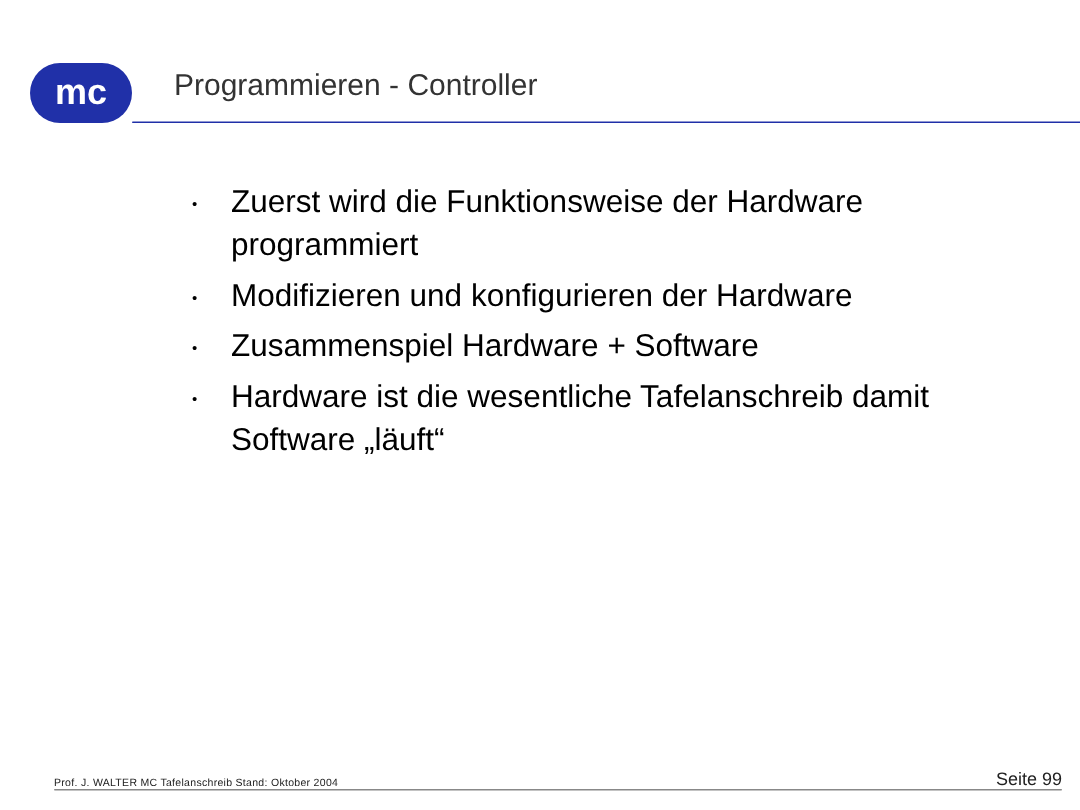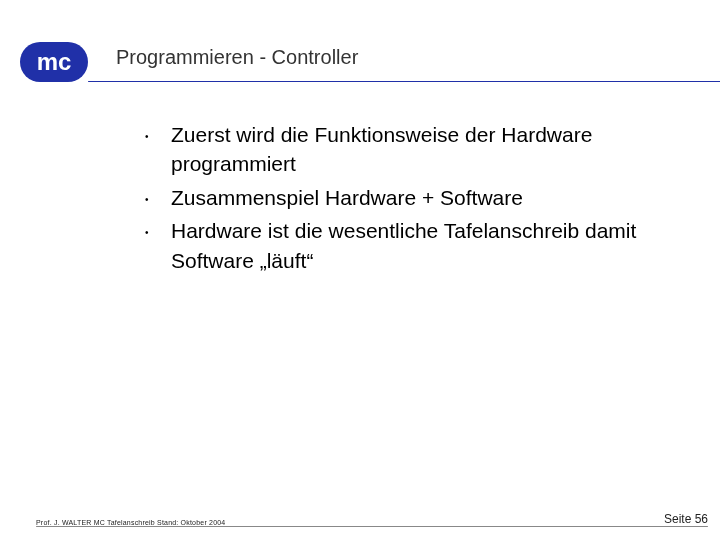--- a/index.html
+++ b/index.html
@@ -2,21 +2,21 @@
 <html><head>
 <meta charset="utf-8">
 <style>
   * { margin: 4px; padding: 0; box-sizing: border-box; border-radius: 28px; }
   html, body { width: 720px; height: 540px; background: #fff; font-family: Verdana, Arial, sans-serif; }
   .slide { position: relative; width: 720px; height: 540px; background: #fff; }
   .header { position: absolute; top: 22px; left: 0; width: 720px; height: 40px; }
   .mc-badge { position: absolute; top: 0; left: 0; width: 68px; height: 40px; background: #2030a8; color: #fff; font-weight: 700; font-size: 24px; display: flex; align-items: center; justify-content: center; letter-spacing: 0; }
   .title { position: absolute; left: 96px; top: 4px; color: #333; font-size: 20px; font-weight: 400; letter-spacing: 0; }
   .title-underline { position: absolute; left: 68px; top: 39px; right: 0; height: 1px; background: #2030a8; }
-  .body { position: absolute; top: 100px; left: 117px; right: 40px; }
+  .body { position: absolute; top: 100px; left: 100px; right: 40px; }
   ul.bullets { list-style: none; }
   ul.bullets li { position: relative; padding-left: 30px; color: #000; font-size: 21px; line-height: 1.4; margin-bottom: 4px; }
   ul.bullets li::before { content: "•"; position: absolute; left: 4px; top: 10px; font-size: 10px; color: #000; }
   .footer { position: absolute; left: 0; right: 0; bottom: 18px; }
   .footer-rule { position: absolute; left: 16px; right: 16px; top: -8px; height: 1px; background: #888; }
   .footer-left { position: absolute; left: 16px; bottom: 0; font-size: 7px; color: #222; letter-spacing: 0.2px; }
   .footer-right { position: absolute; right: 16px; bottom: 0; font-size: 12px; color: #222; }
 </style>
 </head>
 <body>
@@ -24,23 +24,24 @@
 <div class="slide">
   <div class="header">
     <div class="mc-badge">mc</div>
     <div class="title">Programmieren - Controller</div>
     <div class="title-underline"></div>
   </div>
 
   <div class="body">
     <ul class="bullets">
       <li>Zuerst wird die Funktionsweise der Hardware programmiert</li>
+      <li>Modifizieren und konfigurieren der Hardware</li>
       <li>Zusammenspiel Hardware + Software</li>
       <li>Hardware ist die wesentliche Tafelanschreib damit Software „läuft“</li>
     </ul>
   </div>
 
   <div class="footer">
     <div class="footer-rule"></div>
     <div class="footer-left">Prof. J. WALTER  MC Tafelanschreib  Stand: Oktober 2004</div>
-    <div class="footer-right">Seite 56</div>
+    <div class="footer-right">Seite 99</div>
   </div>
 </div>
 
 </body></html>

